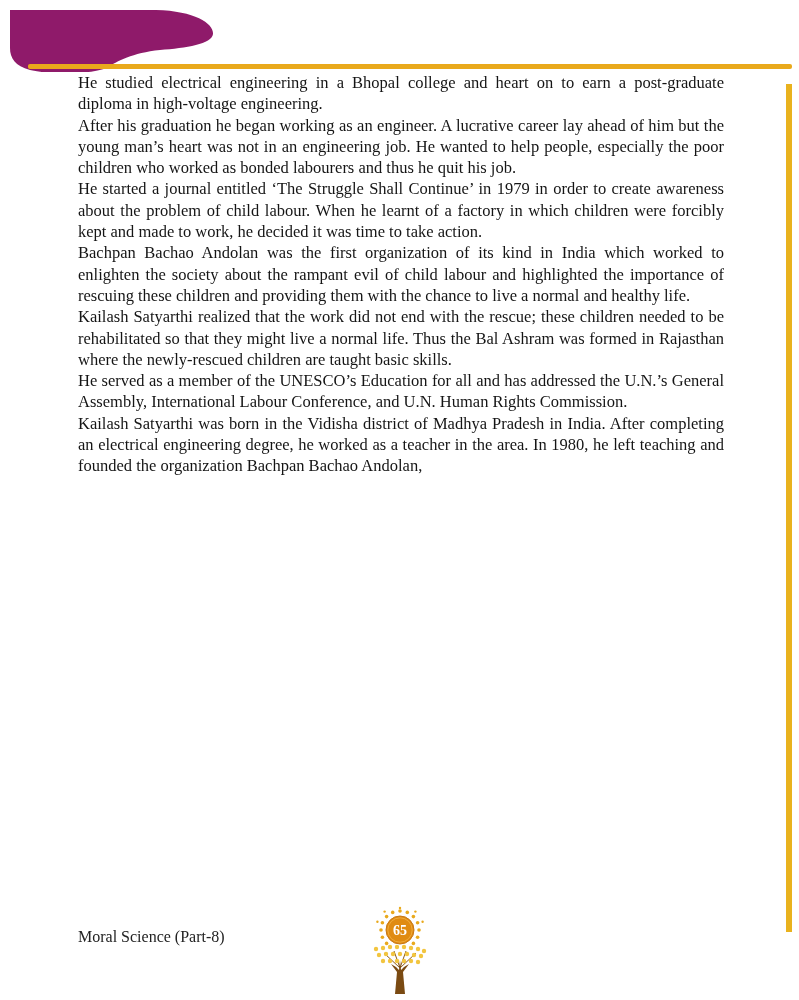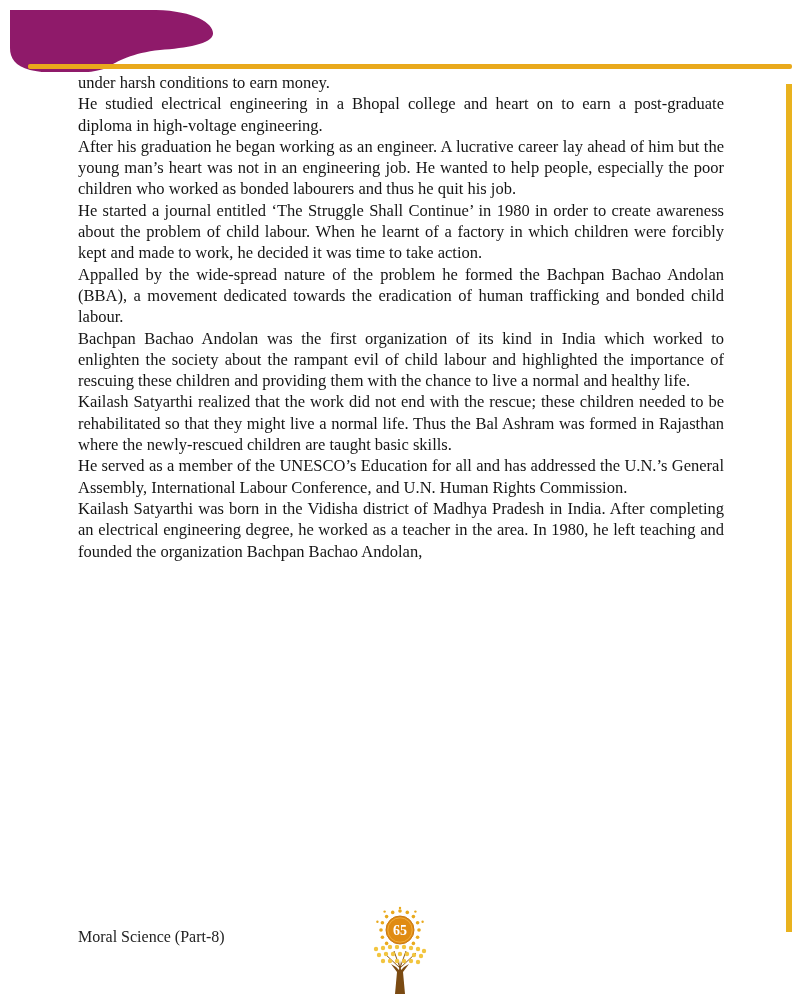--- a/index.html
+++ b/index.html
@@ -53,25 +53,23 @@
       <path d="M2,2 L148,2 C188,3 206,16 205,26 C204,36 178,40 152,42
                C124,45 110,53 98,60 C86,66 42,67 22,62 C7,58 2,50 2,40 Z" fill="#8f1a6a"></path>
     </svg>
   </div>
 
   <div class="rule"></div>
 
   <div class="side-bar"></div>
 
   <main class="content">
-    <p>under harsh conditions to earn money.</p>
     <p>He studied electrical engineering in a Bhopal college and heart on to earn a post-graduate diploma in high-voltage engineering.</p>
     <p>After his graduation he began working as an engineer. A lucrative career lay ahead of him but the young man’s heart was not in an engineering job. He wanted to help people, especially the poor children who worked as bonded labourers and thus he quit his job.</p>
-    <p>He started a journal entitled ‘The Struggle Shall Continue’ in 1980 in order to create awareness about the problem of child labour. When he learnt of a factory in which children were forcibly kept and made to work, he decided it was time to take action.</p>
-    <p>Appalled by the wide-spread nature of the problem he formed the Bachpan Bachao Andolan (BBA), a movement dedicated towards the eradication of human trafficking and bonded child labour.</p>
+    <p>He started a journal entitled ‘The Struggle Shall Continue’ in 1979 in order to create awareness about the problem of child labour. When he learnt of a factory in which children were forcibly kept and made to work, he decided it was time to take action.</p>
     <p>Bachpan Bachao Andolan was the first organization of its kind in India which worked to enlighten the society about the rampant evil of child labour and highlighted the importance of rescuing these children and providing them with the chance to live a normal and healthy life.</p>
     <p>Kailash Satyarthi realized that the work did not end with the rescue; these children needed to be rehabilitated so that they might live a normal life. Thus the Bal Ashram was formed in Rajasthan where the newly-rescued children are taught basic skills.</p>
     <p>He served as a member of the UNESCO’s Education for all and has addressed the U.N.’s General Assembly, International Labour Conference, and U.N. Human Rights Commission.</p>
     <p>Kailash Satyarthi was born in the Vidisha district of Madhya Pradesh in India. After completing an electrical engineering degree, he worked as a teacher in the area. In 1980, he left teaching and founded the organization Bachpan Bachao Andolan,</p>
   </main>
 
   <span class="footer-title">Moral Science (Part-8)</span>
 
   <div class="badge">
     <svg width="100" height="90" viewBox="0 0 100 90">

